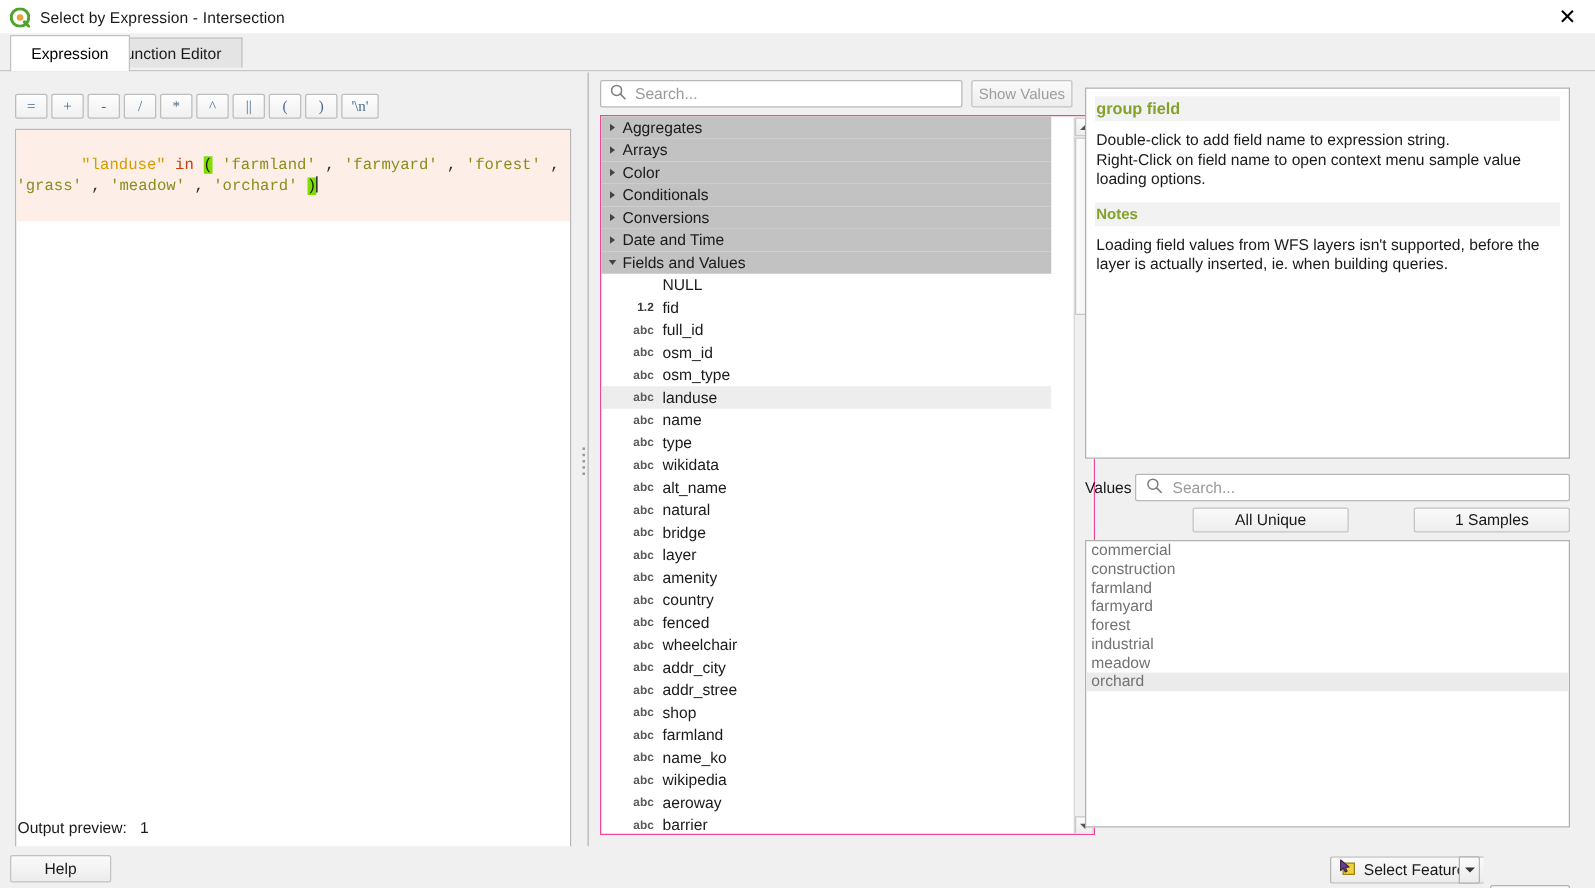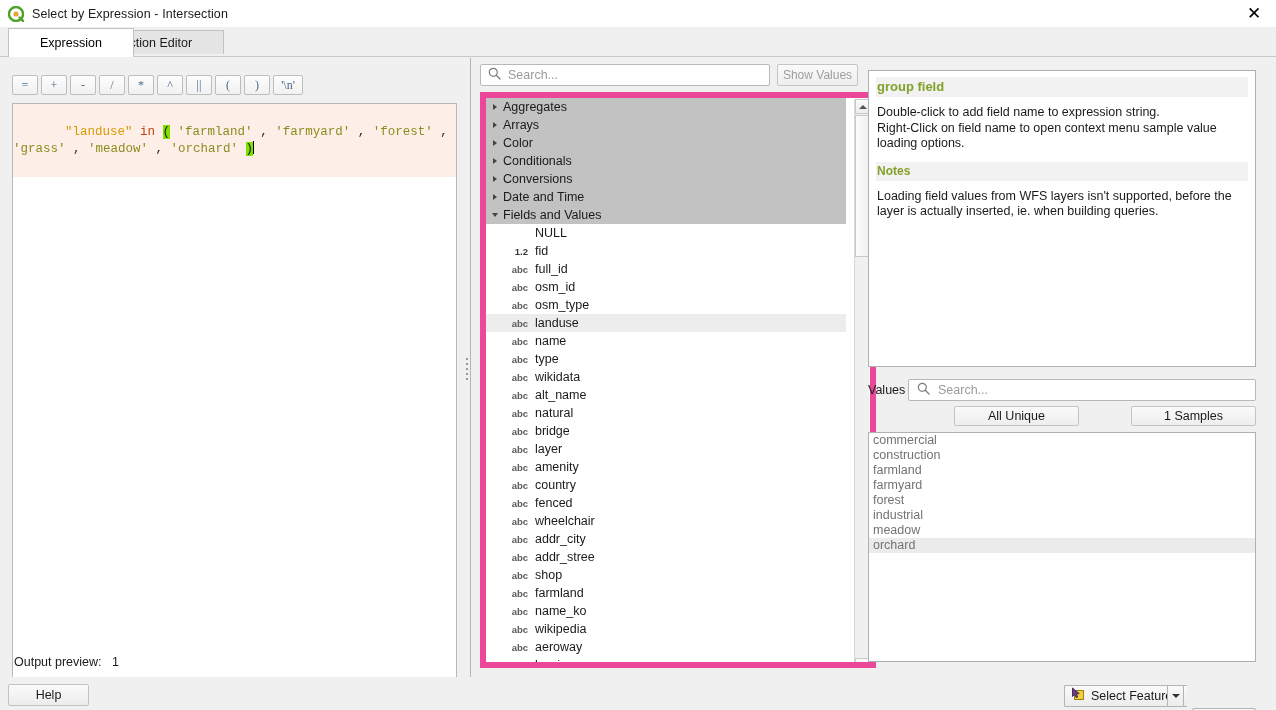--- a/index.html
+++ b/index.html
@@ -43,21 +43,21 @@
     position: absolute; left: 0; top: 27px;
     width: 1276px; height: 30px;
     background: #f0f0f0;
   }
   .tabstrip-line {
     position: absolute; left: 0; top: 29px;
     width: 1276px; height: 1px; background: #c8c8c8;
   }
   .tab {
     position: absolute; top: 3px; height: 24px;
-    padding: 0 31px;
+    padding: 0 16px;
     display: flex; align-items: center;
     font-size: 12.5px;
     border: 1px solid #c2c2c2;
     border-bottom: none;
     cursor: pointer;
     box-sizing: border-box;
   }
   .tab.active {
     background: #ffffff;
     top: 1px; height: 29px;
@@ -177,21 +177,21 @@
     display: flex; align-items: center; justify-content: center;
     font-size: 12px; color: #9e9e9e;
     box-sizing: border-box;
     cursor: default;
   }
 
   .tree {
     position: absolute; left: 0; top: 34px;
     width: 396px; height: 576px;
     background: #ffffff;
-    border: 6px solid #ec4899;
+    border: 1px solid #ec4899;
     box-sizing: border-box;
     overflow: hidden;
   }
   .tree-inner {
     position: absolute; left: 0; top: 0;
     width: 360px;
   }
   .tree-row {
     height: 18px;
     display: flex; align-items: center;

